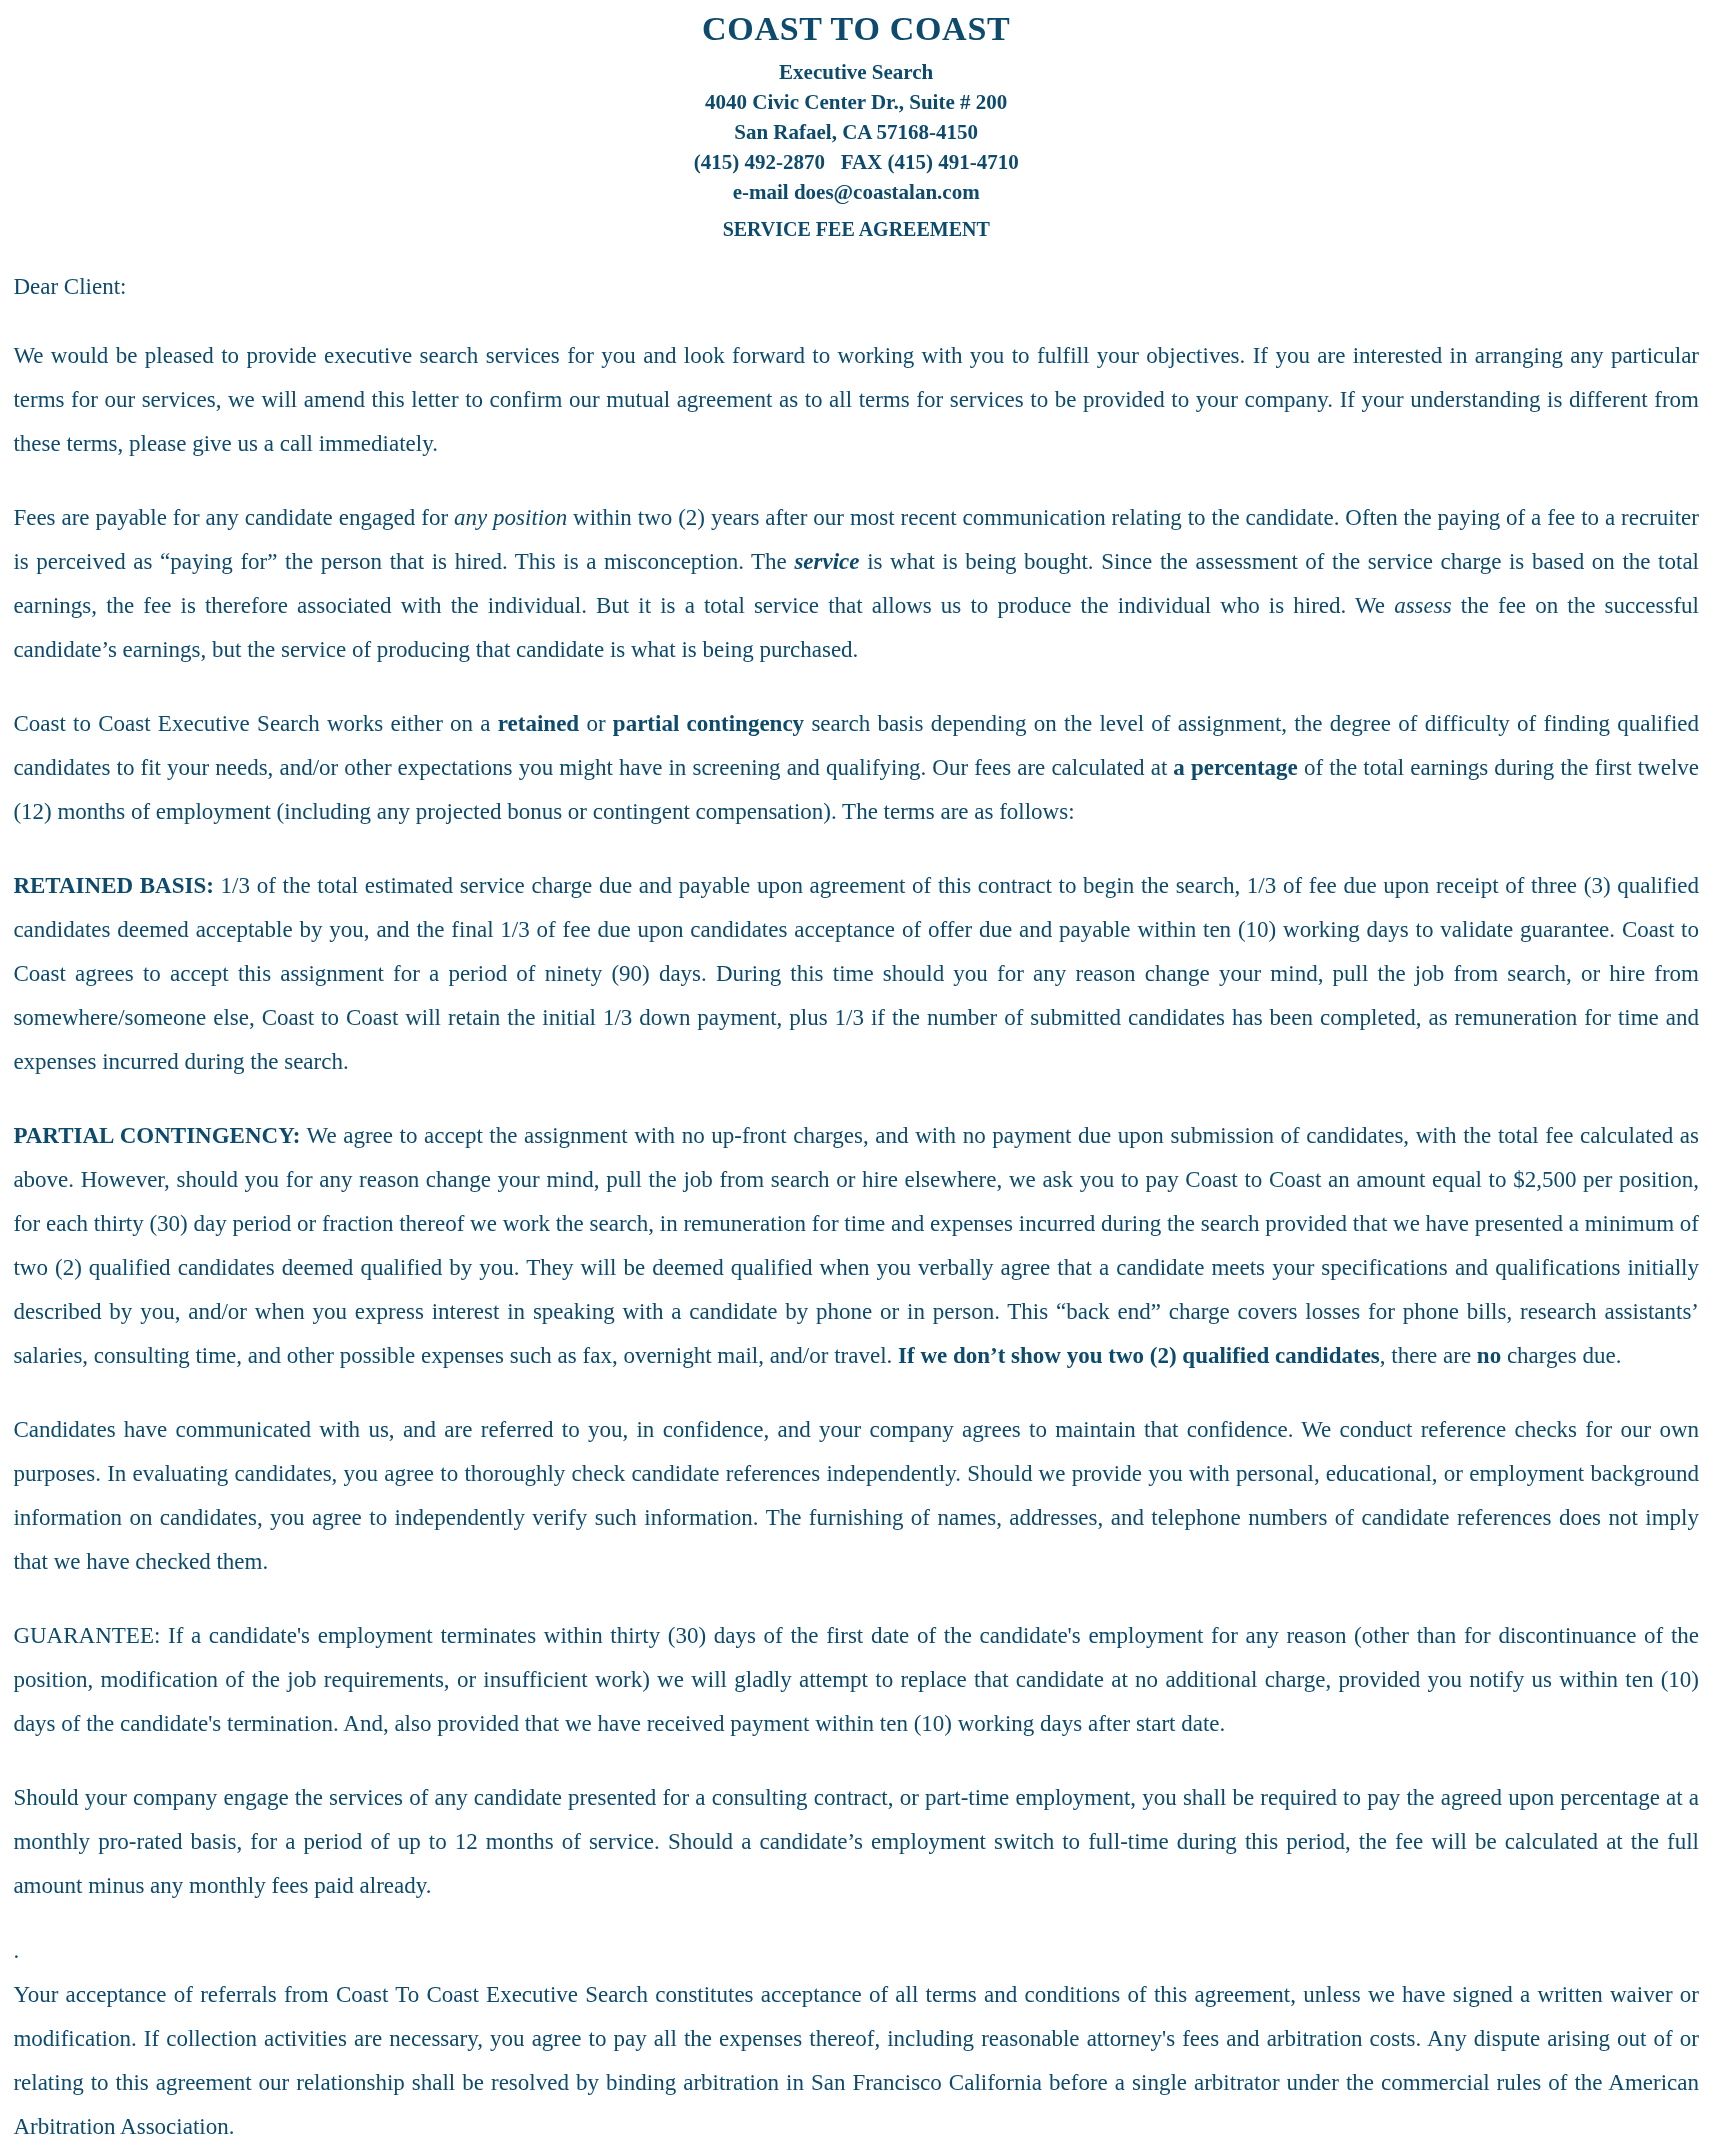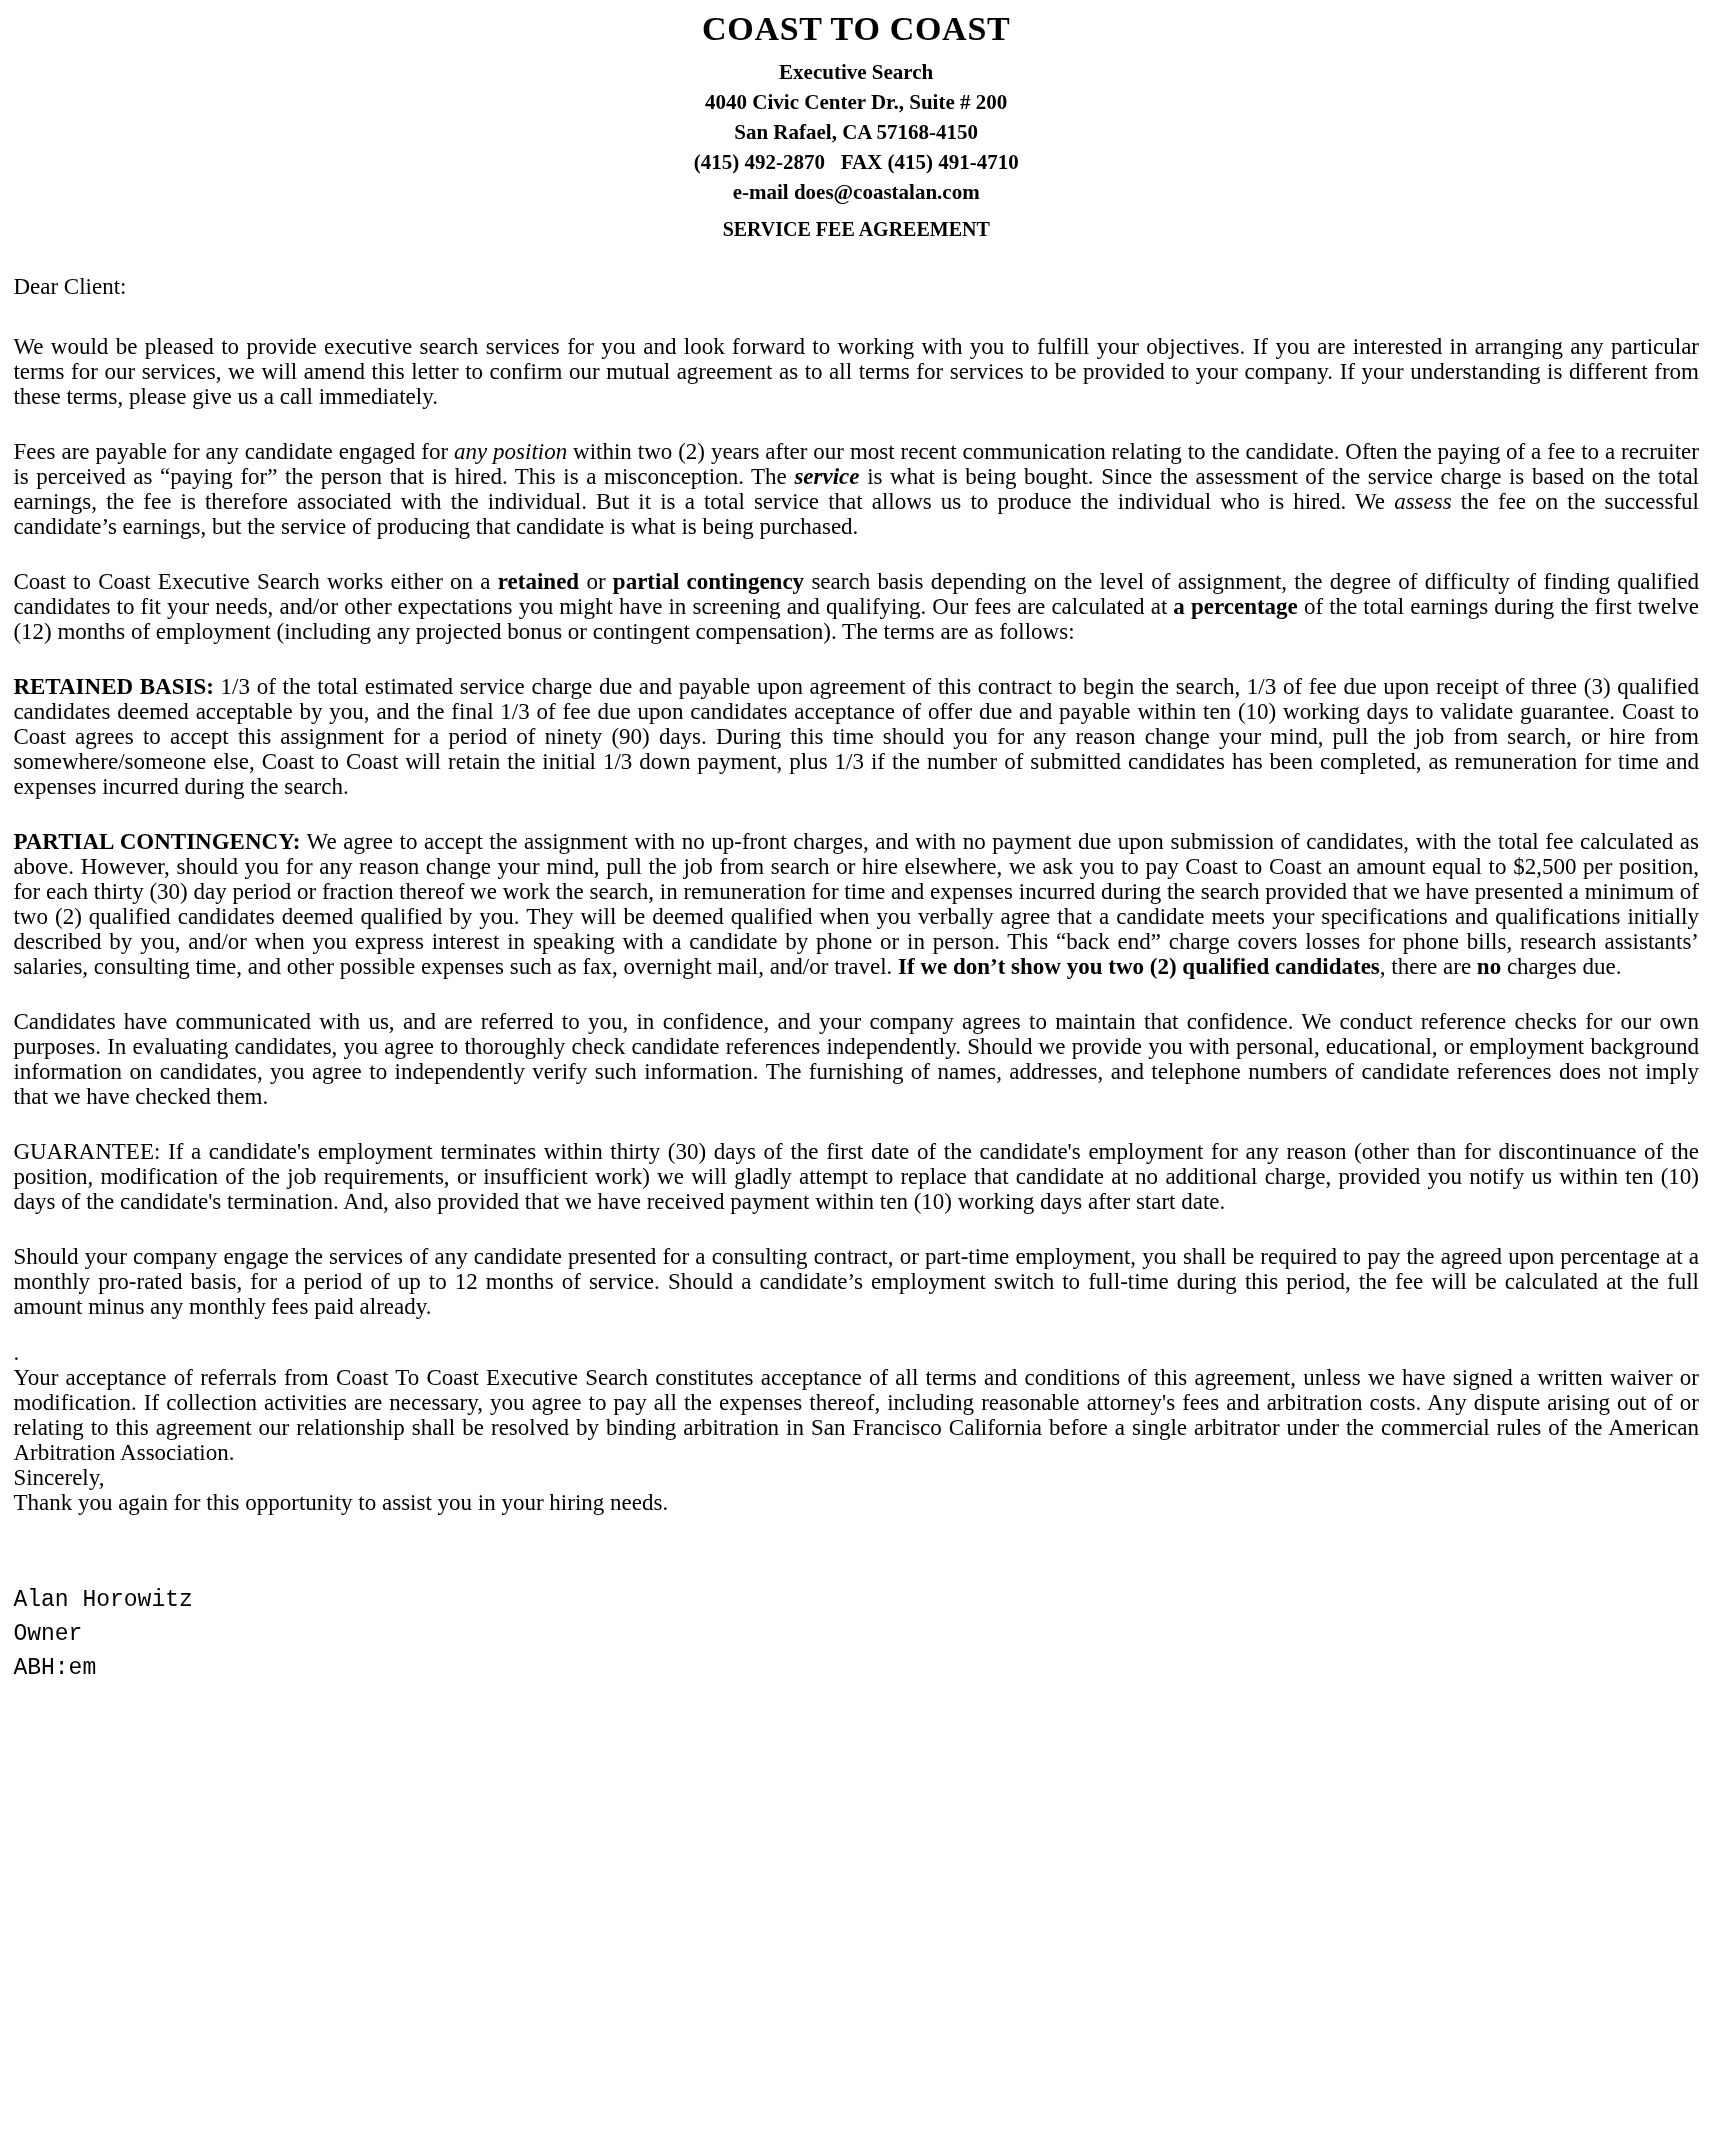--- a/index.html
+++ b/index.html
@@ -3,31 +3,31 @@
 <meta charset="utf-8">
 <style>
   html, body { margin: 0; padding: 0; background: #ffffff; }
   .page {
     width: 1714px;
     height: 2151px;
     box-sizing: border-box;
     padding: 6px 15px 0 13.4px;
     overflow: hidden;
     background: #ffffff;
-    color: #000000;
+    color: #0c4a6e;
     font-family: "Liberation Serif", "DejaVu Serif", serif;
   }
   .letterhead { text-align: center; font-weight: bold; }
   .hdr-company { font-size: 34px; line-height: 39px; letter-spacing: 0.7px; margin: 3px 0 9px 0; }
   .hdr-line { font-size: 21px; line-height: 30px; }
   .hdr-title { font-size: 20px; line-height: 33px; margin-top: 6px; text-align: center; }
   .salutation { font-size: 23px; line-height: 34px; margin-top: 24px; }
   .para {
     font-size: 23px;
-    line-height: 25px;
+    line-height: 44px;
     text-align: justify;
     text-justify: inter-word;
     margin: 30px 0 0 0;
   }
   .tight { margin-top: 0; text-align: left; }
   .dot-line { margin-top: 21px; text-align: left; }
   .sig-block { margin-top: 68px; }
   .sig-line { font-size: 23px; line-height: 34px; text-align: left; font-family: Liberation Mono, monospace; }
   .b { font-weight: bold; }
   .i { font-style: italic; }

